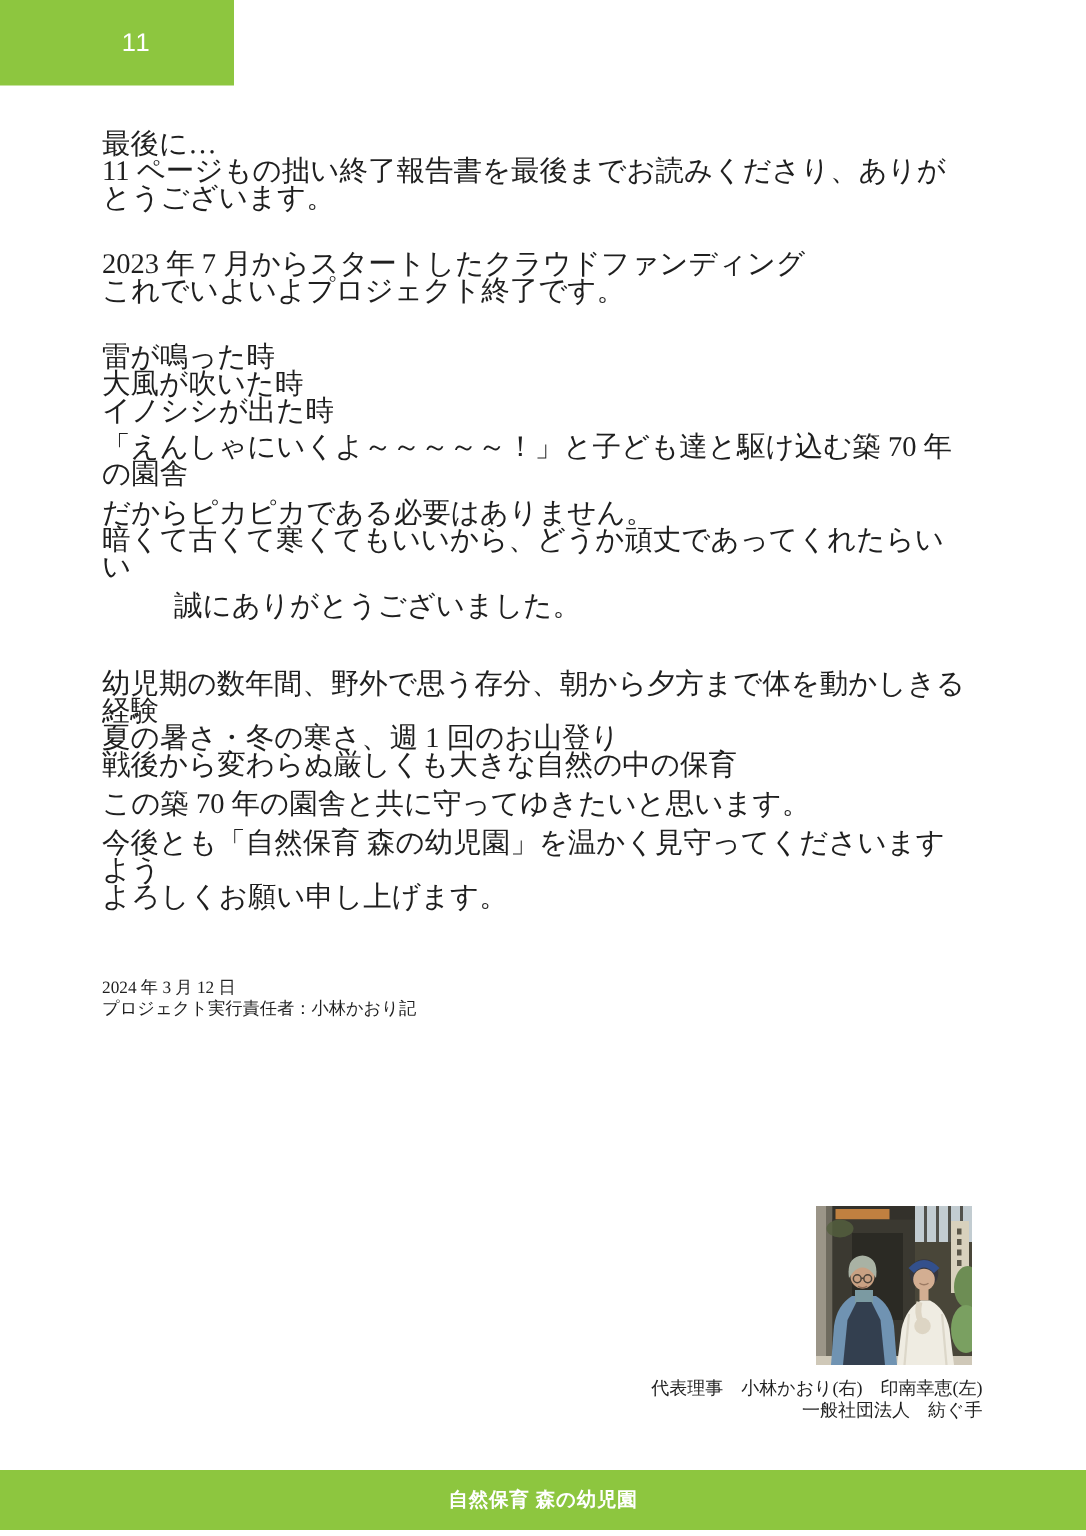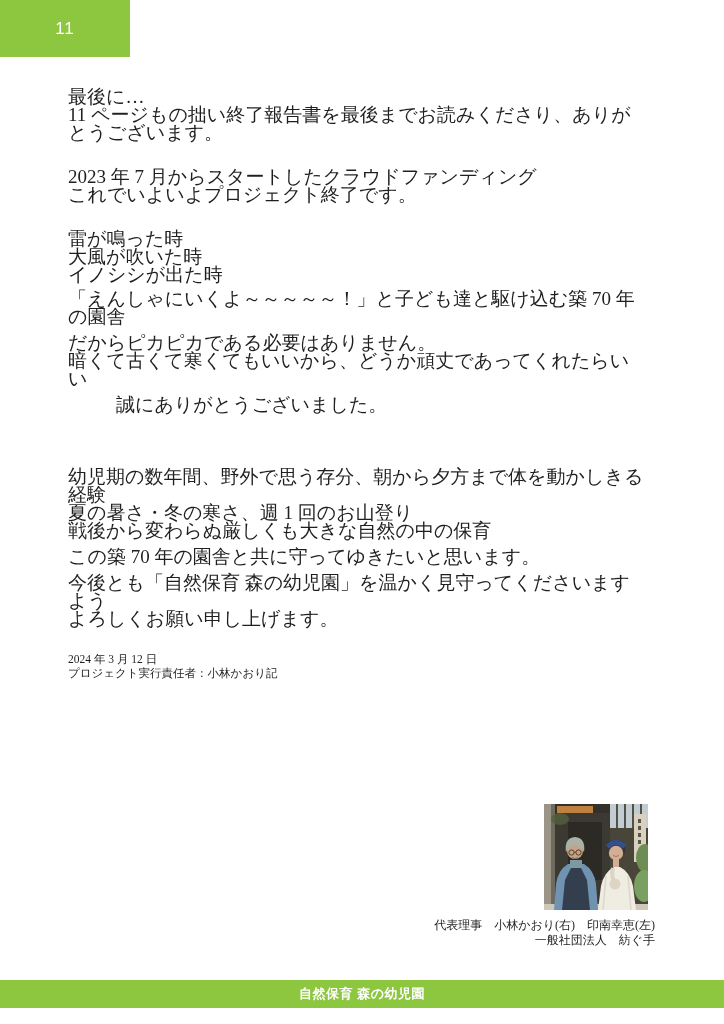--- a/index.html
+++ b/index.html
@@ -10,55 +10,55 @@
     background:#ffffff;
     overflow:hidden;
     font-family:"Liberation Serif","DejaVu Serif",serif;
     color:#1f1f1f;
     margin:0 auto;
   }
   .page-badge{
     position:absolute;left:0;top:0;
     width:130px;height:57px;
     background:#8dc63f;
-    display:flex;align-items:center;justify-content:center;
+    display:flex;align-items:center;justify-content:center;padding-left:26px;
   }
   .page-badge span{
     color:#ffffff;
     font-family:"Liberation Sans","DejaVu Sans",sans-serif;
     font-size:17px;letter-spacing:1px;
   }
   .body-text{
     position:absolute;left:68px;top:88px;width:580px;
     font-size:19px;line-height:18px;
   }
   .para{margin:0;white-space:pre-line;}
   .gap-lg{margin-bottom:26px;}
-  .gap-xl{margin-bottom:54px;padding-left:48px;}
+  .gap-xl{margin-bottom:34px;padding-left:48px;}
   .gap-sm{margin-bottom:8px;}
   .gap-xs{margin-bottom:6px;}
   .signature{
     position:absolute;left:68px;top:652px;
     font-size:11.5px;line-height:14px;
     white-space:pre-line;
   }
   .photo{
     position:absolute;left:544px;top:804px;
     width:104px;height:106px;margin:0;
     overflow:hidden;
   }
   .photo svg{display:block;}
   .credit{
     position:absolute;right:69px;top:918px;
     text-align:right;
     font-size:12px;line-height:14.5px;
   }
   .footer-bar{
     position:absolute;left:0;top:980px;
-    width:724px;height:28px;
+    width:724px;height:40px;
     background:#8dc63f;
     display:flex;align-items:center;justify-content:center;
   }
   .footer-bar span{
     color:#ffffff;
     font-family:"Liberation Sans","DejaVu Sans",sans-serif;
     font-weight:bold;
     font-size:13px;letter-spacing:0.5px;
   }
 </style>

